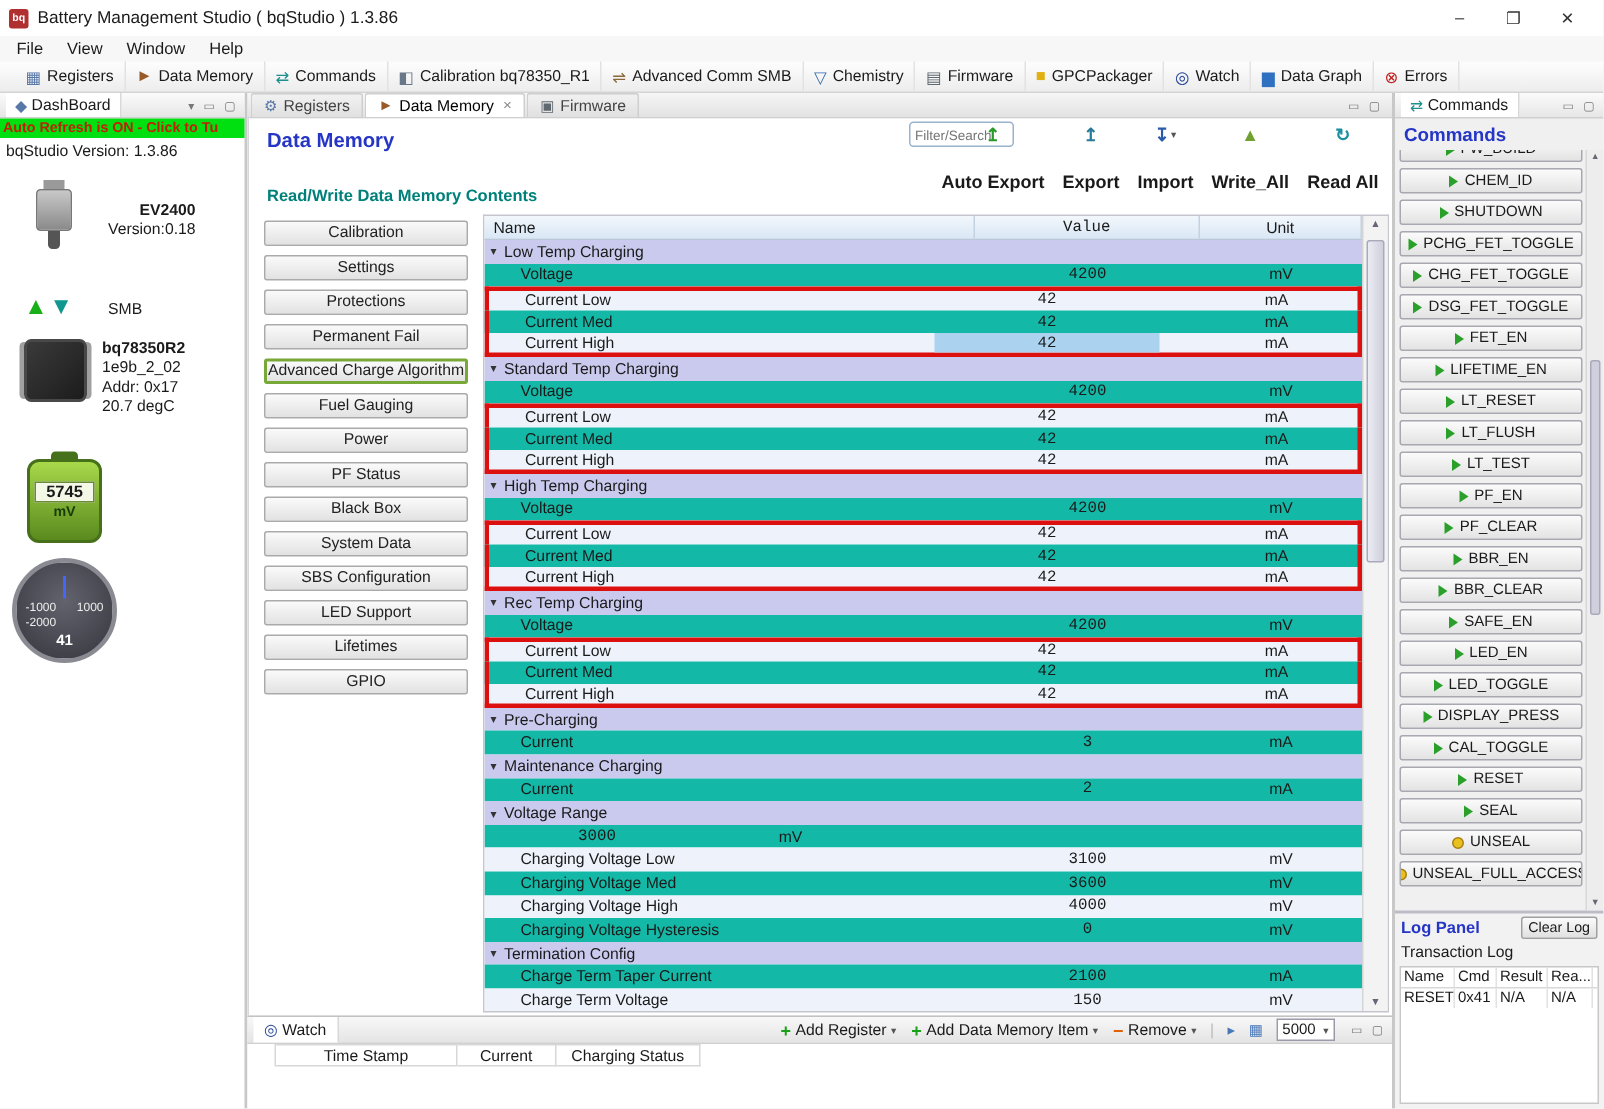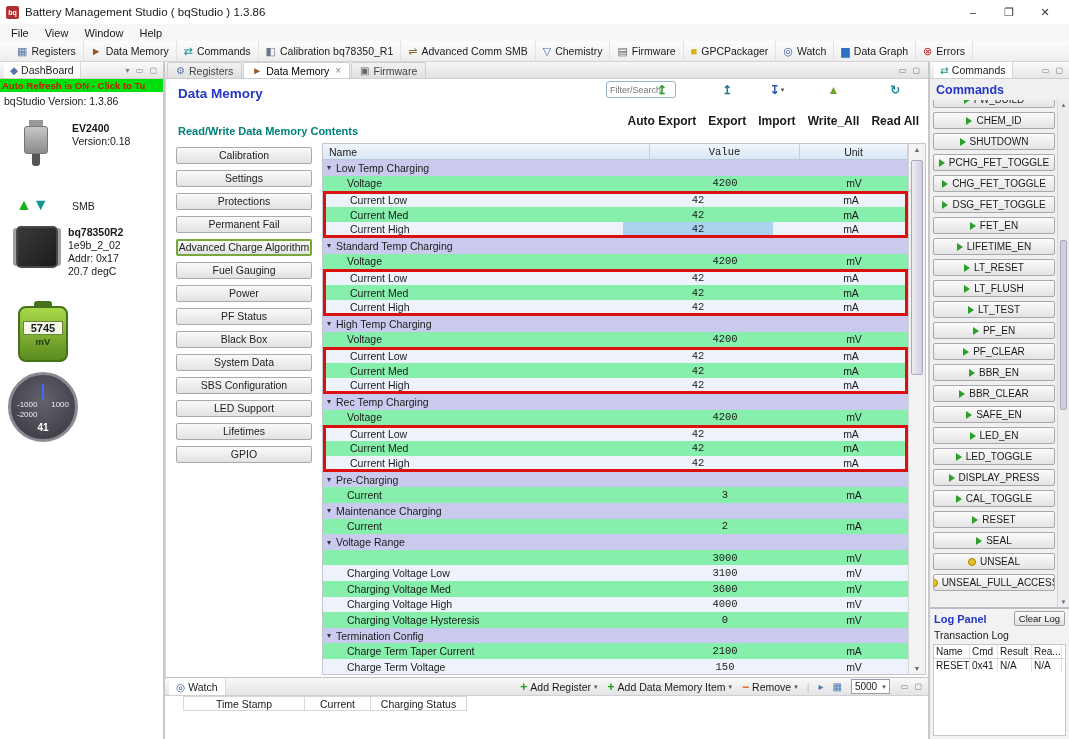--- a/index.html
+++ b/index.html
@@ -79,21 +79,21 @@
 .dm-hcell{display:flex;align-items:center;border-right:1px solid #c3d2e0;padding:0 6px;}
 .dm-hcell.col-name{flex:1;}
 .col-value{width:150px;flex:0 0 auto;justify-content:center;font-family:Liberation Mono, monospace;}
 .col-unit{width:108px;flex:0 0 auto;justify-content:center;}
 .dm-rows{flex:1;overflow:hidden;}
 .dm-row{height:15.6px;display:flex;align-items:center;font-size:10.5px;}
 .section-row{background:#cacaee;}
 .chevron{font-size:8px;color:#333;padding:0 5px 0 4px;}
 .child-row .cell{height:100%;display:flex;align-items:center;}
 .cell.col-name{flex:1;padding-left:24px;}
-.r-even{background:#86efac;justify-content:flex-end;}
+.r-even{background:#14b8a6;}
 .r-odd{background:#eef3fb;}
 .sel{background:#abd3f0;}
 .rb{border-left:3px solid #dd1010;border-right:3px solid #dd1010;gap:24px;}
 .rb-top{border-top:3px solid #dd1010;}
 .rb-bottom{border-bottom:3px solid #dd1010;}
 .dm-scroll{width:17px;flex:0 0 auto;background:#f3f3f3;border-left:1px solid #d5d5d5;position:relative;font-size:7px;color:#667;text-align:center;}
 .scroll-up{position:absolute;top:2px;left:0;right:0;}
 .scroll-down{position:absolute;bottom:2px;left:0;right:0;}
 .scroll-thumb{position:absolute;left:2px;right:2px;top:16px;height:215px;background:linear-gradient(90deg,#ececf4,#cfcfdd);border:1px solid #a9a9bb;border-radius:2px;}
 
@@ -219,21 +219,21 @@
         <span class="mini-icons">▾ ▭ ▢</span>
       </div>
       <div class="autorefresh">Auto Refresh is ON - Click to Tu</div>
       <div class="dash-version">bqStudio Version:  1.3.86</div>
       <div class="dash-body">
         <div class="usb-icon">
           <div class="usb-pins"></div>
             <div class="usb-plug"></div>
             <div class="usb-cord"></div>
         </div>
-        <div class="dash-label" style="left:72px;top:14px;">
+        <div class="dash-label" style="left:72px;top:26px;text-align:right;">
           <div class="adapter-name">EV2400</div>
           <div>Version:0.18</div>
         </div>
         <div class="bus-arrows">
           <span class="arrow-up">▲</span><span class="arrow-down">▼</span>
         </div>
         <div class="dash-label" style="left:72px;top:92px;">SMB</div>
         <div class="chip-icon"></div>
         <div class="dash-label" style="left:68px;top:118px;">
           <div class="device-name">bq78350R2</div>

